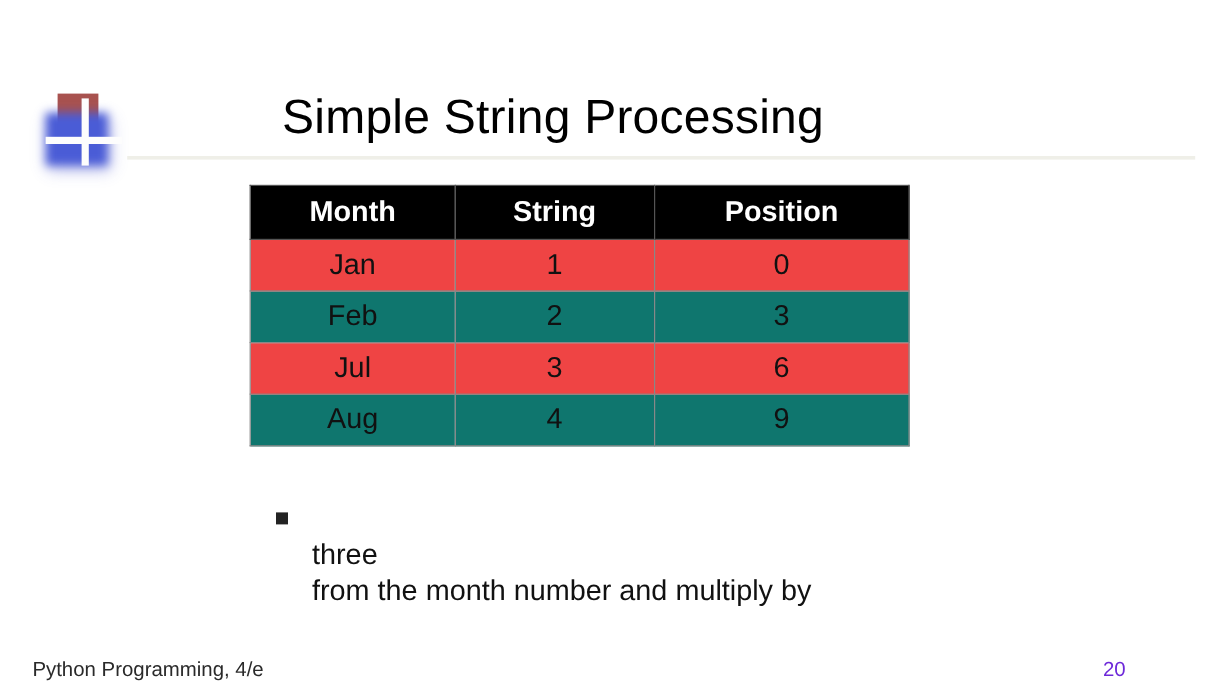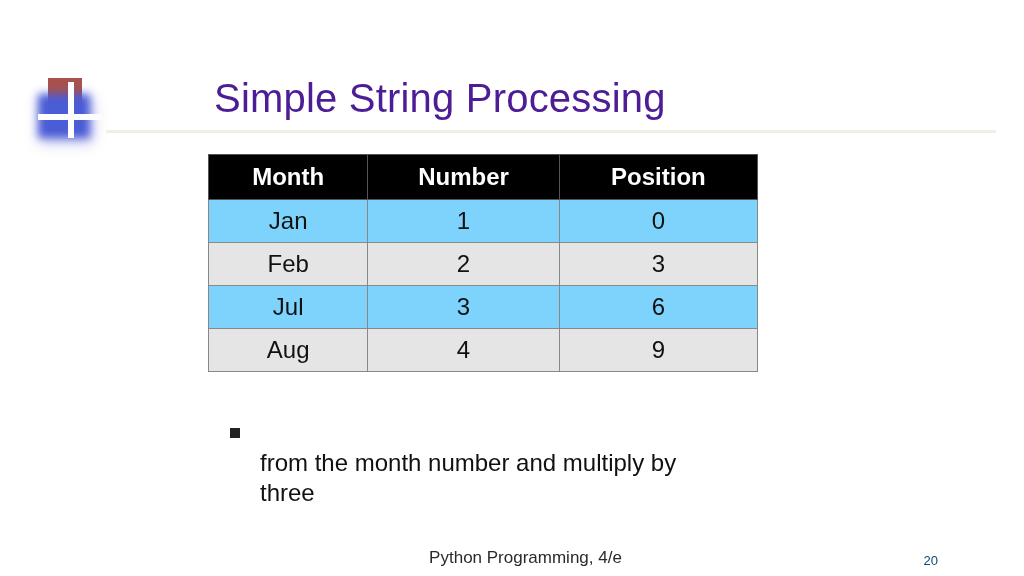--- a/index.html
+++ b/index.html
@@ -44,23 +44,23 @@
   }
   .logo .cross-v {
     position: absolute;
     top: 4px; left: 30px;
     width: 6px; height: 56px;
     background: #fdfdfd;
   }
   .title {
     position: absolute;
     top: 76px;
-    left: 214px;
+    left: 235px;
     font-size: 40px;
-    color: #4c1d95;
+    color: #000000;
     font-weight: 400;
     letter-spacing: 0.2px;
   }
   .title-rule {
     position: absolute;
     top: 130px;
     left: 106px;
     width: 890px;
     height: 3px;
     background: #efefe8;
@@ -80,22 +80,22 @@
     padding: 8px 10px;
     border: 1px solid #555;
     text-align: center;
   }
   .tbl td {
     border: 1px solid #888;
     padding: 7px 10px;
     text-align: center;
     color: #111;
   }
-  .tbl tbody tr.alt td { background: #7dd3fc; }
-  .tbl tbody tr.plain td { background: #e5e5e5; }
+  .tbl tbody tr.alt td { background: #ef4444; }
+  .tbl tbody tr.plain td { background: #0f766e; }
   .bullet-block {
     position: absolute;
     top: 418px;
     left: 230px;
     width: 560px;
     font-size: 24px;
     color: #111;
     line-height: 1.25;
   }
   .bullet-block .marker {
@@ -111,31 +111,30 @@
   }
   .bullet-block .cont {
     display: block;
     padding-left: 30px;
   }
   .footer-title {
     position: absolute;
     bottom: 8px;
     left: 0;
     width: 1024px;
-    text-align: center;
     font-size: 17px;
     color: #2a2a2a;
     padding-left: 27px;
   }
   .page-num {
     position: absolute;
     bottom: 8px;
     right: 86px;
-    font-size: 13px;
-    color: #0c4a6e;
+    font-size: 17px;
+    color: #6d28d9;
   }
 </style>
 </head>
 <body>
 
 <div class="slide">
 
   <div class="logo">
     <div class="sq-red"></div>
     <div class="sq-blue"></div>
@@ -143,21 +142,21 @@
     <div class="cross-v"></div>
   </div>
 
   <h1 class="title">Simple String Processing</h1>
   <div class="title-rule"></div>
 
   <table class="tbl">
     <thead>
       <tr>
         <th>Month</th>
-        <th>Number</th>
+        <th>String</th>
         <th>Position</th>
       </tr>
     </thead>
     <tbody>
       <tr class="alt">
         <td>Jan</td>
         <td>1</td>
         <td>0</td>
       </tr>
       <tr class="plain">
@@ -173,20 +172,20 @@
       <tr class="plain">
         <td>Aug</td>
         <td>4</td>
         <td>9</td>
       </tr>
     </tbody>
   </table>
 
   <div class="bullet-block">
     <span class="marker"></span>
+    <span class="cont">three</span>
     <span class="cont">from the month number and multiply by</span>
-    <span class="cont">three</span>
   </div>
 
   <div class="footer-title">Python Programming, 4/e</div>
   <div class="page-num">20</div>
 
 </div>
 
 </body></html>

